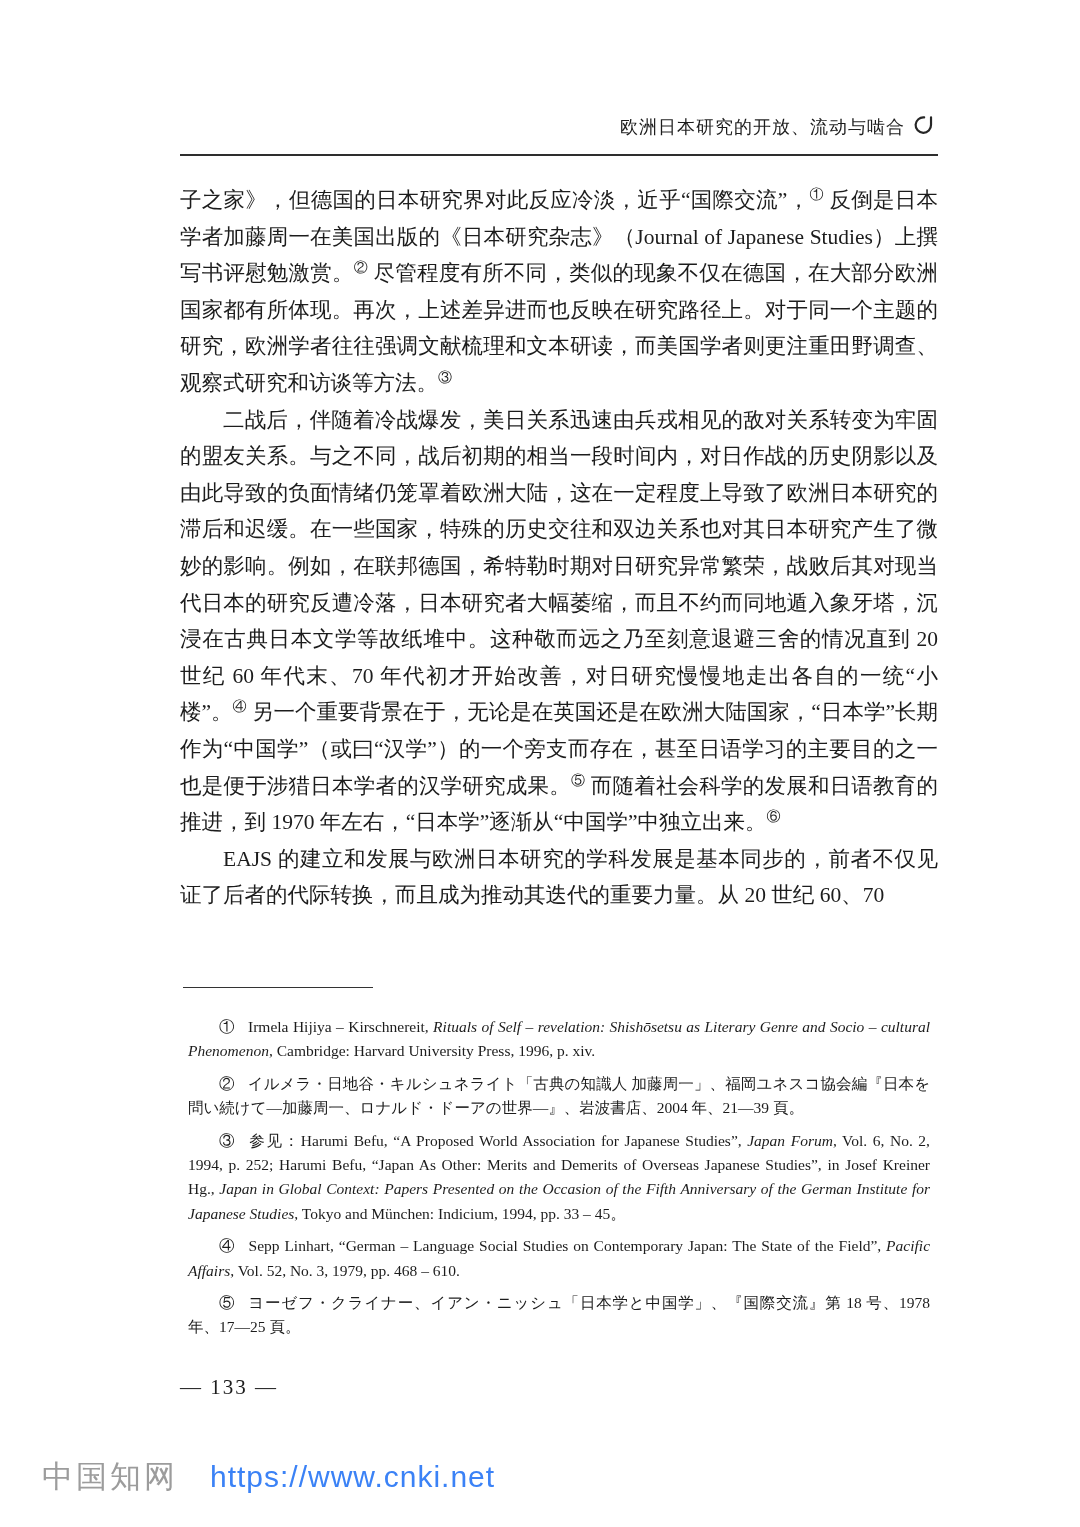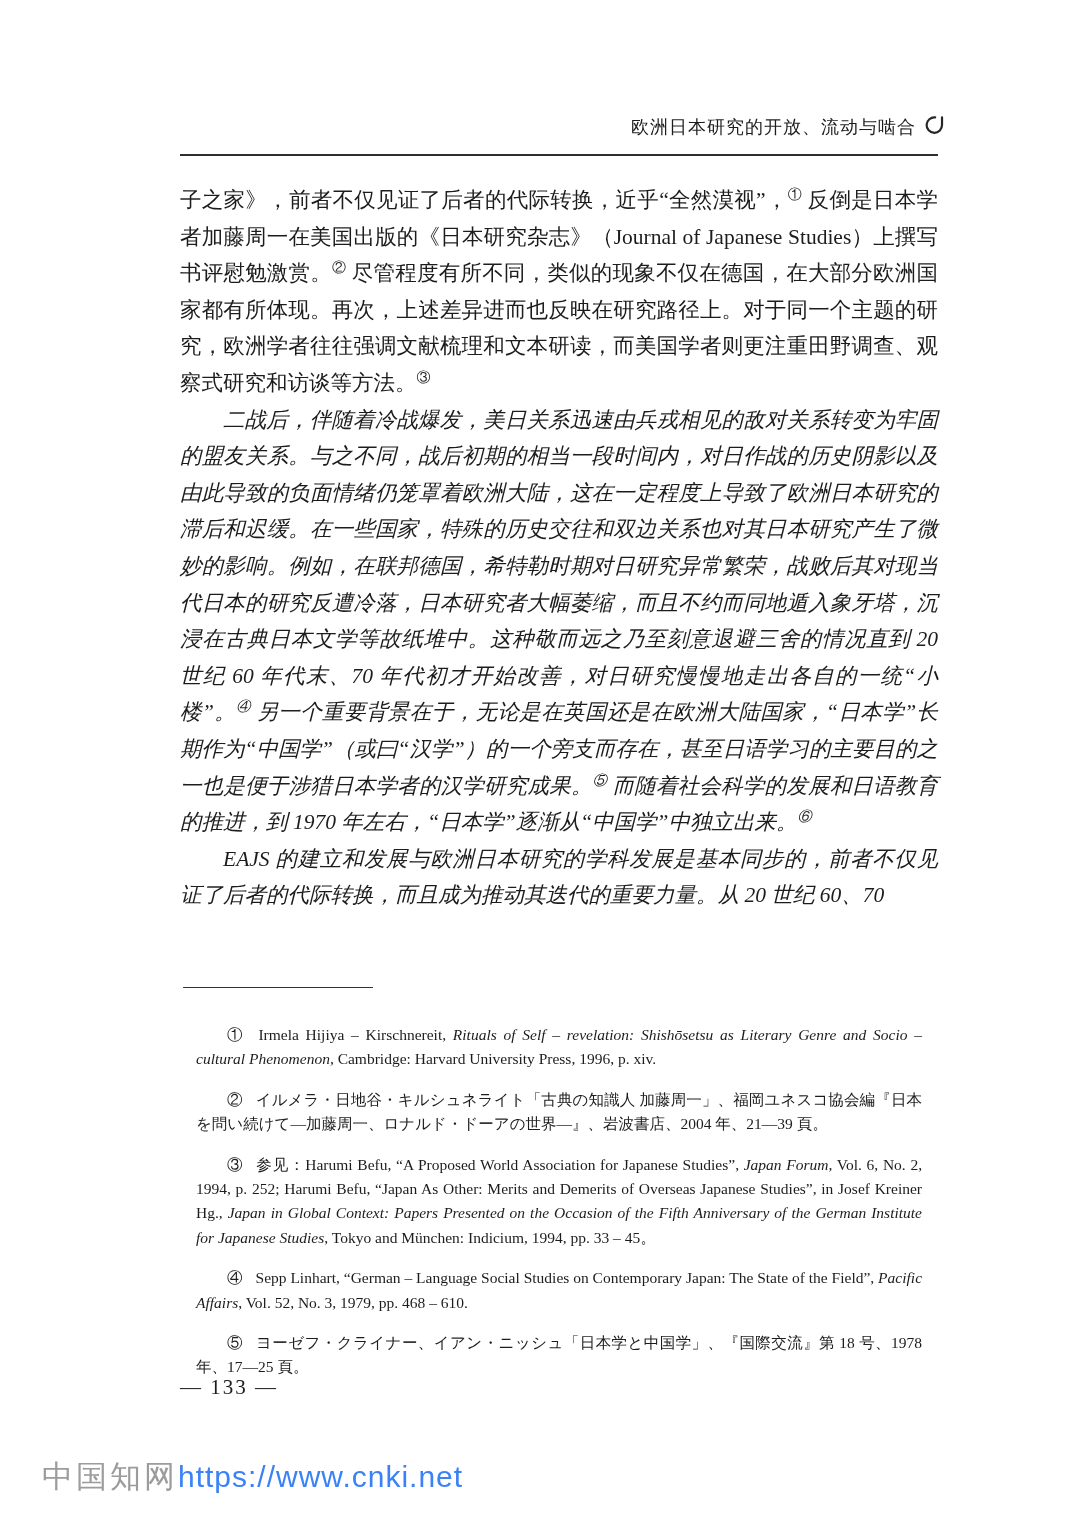--- a/index.html
+++ b/index.html
@@ -7,58 +7,58 @@
     position:relative;
     width:1080px;height:1527px;
     background:#ffffff;
     margin:0 auto;
     overflow:hidden;
     font-family:"Liberation Serif","DejaVu Serif",serif;
     color:#1c1c1c;
   }
   
   .header{
-    position:absolute;top:114px;left:191px;width:758px;
+    position:absolute;top:114px;left:180px;width:758px;
     display:flex;justify-content:flex-end;align-items:center;gap:8px;
     font-size:18px;letter-spacing:1px;
   }
   .header-rule{
     position:absolute;top:154px;left:180px;width:758px;height:0;
     border-top:2px solid #2e2e2e;
   }
   .logo-icon{display:inline-flex;align-items:center;}
   
   .body-text{
     position:absolute;top:182px;left:180px;width:758px;
     font-size:21.5px;line-height:36.6px;text-align:justify;
   }
   .para{margin:0;}
-  .para.indent{text-indent:2em;font-style:italic;}
+  .para.indent{text-indent:2em;}
   sup.fnref{font-size:14px;vertical-align:super;line-height:0;}
   
   .fn-rule{
     position:absolute;top:987px;left:183px;width:190px;height:0;
     border-top:1.5px solid #333;
   }
   .footnotes{
     position:absolute;top:1007px;left:180px;width:758px;
     font-size:15.5px;line-height:24.4px;text-align:justify;
   }
-  .footnote{margin:16px;text-indent:2em;}
+  .footnote{margin:8px;text-indent:2em;}
   .fn-marker{margin-right:13px;}
   
   .page-number{
     position:absolute;top:1375px;left:180px;width:758px;
     box-sizing:border-box;padding-right:16px;
     text-align:left;font-size:21px;letter-spacing:2px;
   }
   
   .watermark{
     position:absolute;top:1456px;left:42px;
-    display:flex;align-items:baseline;
+    display:flex;align-items:baseline;gap:32px;
     font-family:"Liberation Sans","DejaVu Sans",sans-serif;
     color:#9c9c9c;
   }
   .wm-name{font-size:31px;letter-spacing:3px;}
   .wm-url{font-size:30px;color:#3b82f6;letter-spacing:1px;}
 </style>
 </head>
 <body>
 
 <div class="page">
@@ -67,21 +67,21 @@
     <span>欧洲日本研究的开放、流动与啮合</span>
     <span class="logo-icon">
       <svg width="25" height="25" viewBox="0 0 24 24">
         <path d="M17.3 3.2 v7.2 a 7.4 7.4 0 1 1 -6.6 -7.1" fill="none" stroke="#262626" stroke-width="2.1" stroke-linecap="round"></path>
       </svg>
     </span>
   </div>
   <div class="header-rule"></div>
 
   <div class="body-text">
-      <p class="para"><span>子之家》，前者不仅见证了后者的代际转换，近乎“全然漠视”，</span><sup class="fnref">①</sup><span> 反倒是日本学者加藤周一在美国出版的《日本研究杂志》（Journal of Japanese Studies）上撰写书评慰勉激赏。</span><sup class="fnref">②</sup><span> 尽管程度有所不同，类似的现象不仅在德国，在大部分欧洲国家都有所体现。再次，上述差异进而也反映在研究路径上。对于同一个主题的研究，欧洲学者往往强调文献梳理和文本研读，而美国学者则更注重田野调查、观察式研究和访谈等方法。</span><sup class="fnref">③</sup></p>
+      <p class="para"><span>子之家》，但德国的日本研究界对此反应冷淡，近乎“国際交流”，</span><sup class="fnref">①</sup><span> 反倒是日本学者加藤周一在美国出版的《日本研究杂志》（Journal of Japanese Studies）上撰写书评慰勉激赏。</span><sup class="fnref">②</sup><span> 尽管程度有所不同，类似的现象不仅在德国，在大部分欧洲国家都有所体现。再次，上述差异进而也反映在研究路径上。对于同一个主题的研究，欧洲学者往往强调文献梳理和文本研读，而美国学者则更注重田野调查、观察式研究和访谈等方法。</span><sup class="fnref">③</sup></p>
       <p class="para indent"><span>二战后，伴随着冷战爆发，美日关系迅速由兵戎相见的敌对关系转变为牢固的盟友关系。与之不同，战后初期的相当一段时间内，对日作战的历史阴影以及由此导致的负面情绪仍笼罩着欧洲大陆，这在一定程度上导致了欧洲日本研究的滞后和迟缓。在一些国家，特殊的历史交往和双边关系也对其日本研究产生了微妙的影响。例如，在联邦德国，希特勒时期对日研究异常繁荣，战败后其对现当代日本的研究反遭冷落，日本研究者大幅萎缩，而且不约而同地遁入象牙塔，沉浸在古典日本文学等故纸堆中。这种敬而远之乃至刻意退避三舍的情况直到 20 世纪 60 年代末、70 年代初才开始改善，对日研究慢慢地走出各自的一统“小楼”。</span><sup class="fnref">④</sup><span> 另一个重要背景在于，无论是在英国还是在欧洲大陆国家，“日本学”长期作为“中国学”（或曰“汉学”）的一个旁支而存在，甚至日语学习的主要目的之一也是便于涉猎日本学者的汉学研究成果。</span><sup class="fnref">⑤</sup><span> 而随着社会科学的发展和日语教育的推进，到 1970 年左右，“日本学”逐渐从“中国学”中独立出来。</span><sup class="fnref">⑥</sup></p>
       <p class="para indent"><span>EAJS 的建立和发展与欧洲日本研究的学科发展是基本同步的，前者不仅见证了后者的代际转换，而且成为推动其迭代的重要力量。从 20 世纪 60、70</span></p>
     </div>
 
   <div class="fn-rule"></div>
   <div class="footnotes">
       <p class="footnote"><span class="fn-marker">①</span><span>Irmela Hijiya – Kirschnereit, </span><i>Rituals of Self – revelation: Shishōsetsu as Literary Genre and Socio – cultural Phenomenon</i><span>, Cambridge: Harvard University Press, 1996, p. xiv.</span></p>
       <p class="footnote"><span class="fn-marker">②</span><span>イルメラ・日地谷・キルシュネライト「古典の知識人 加藤周一」、福岡ユネスコ協会編『日本を問い続けて―加藤周一、ロナルド・ドーアの世界―』、岩波書店、2004 年、21—39 頁。</span></p>
       <p class="footnote"><span class="fn-marker">③</span><span>参见：Harumi Befu, “A Proposed World Association for Japanese Studies”, </span><i>Japan Forum</i><span>, Vol. 6, No. 2, 1994, p. 252; Harumi Befu, “Japan As Other: Merits and Demerits of Overseas Japanese Studies”, in Josef Kreiner Hg., </span><i>Japan in Global Context: Papers Presented on the Occasion of the Fifth Anniversary of the German Institute for Japanese Studies</i><span>, Tokyo and München: Indicium, 1994, pp. 33 – 45。</span></p>
       <p class="footnote"><span class="fn-marker">④</span><span>Sepp Linhart, “German – Language Social Studies on Contemporary Japan: The State of the Field”, </span><i>Pacific Affairs</i><span>, Vol. 52, No. 3, 1979, pp. 468 – 610.</span></p>

